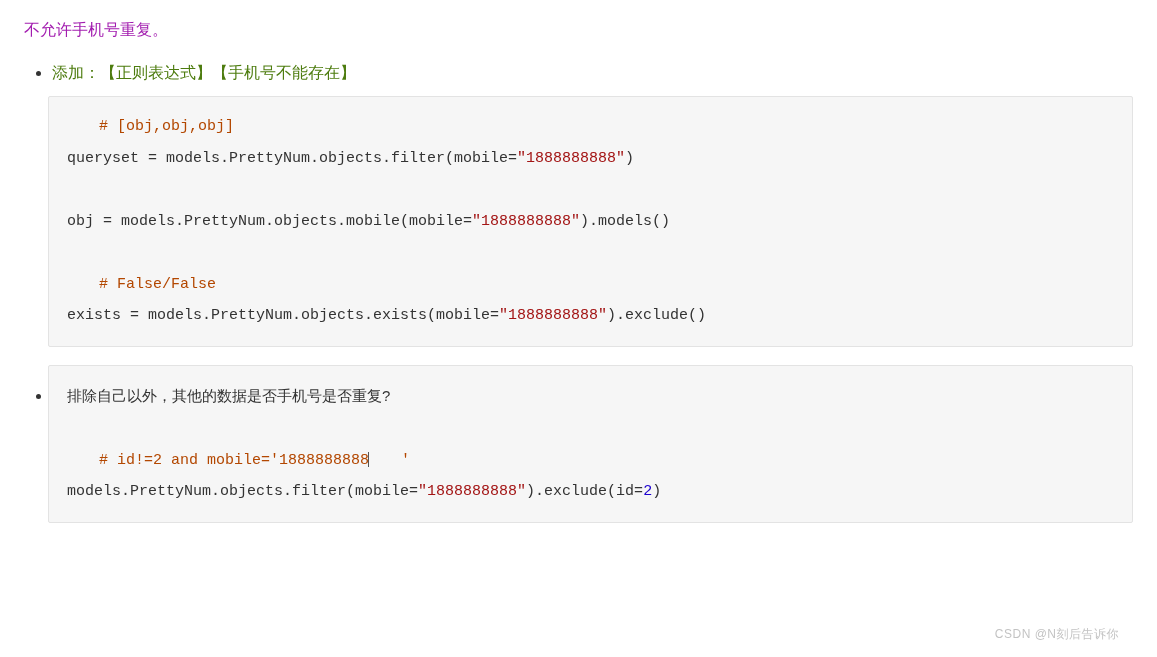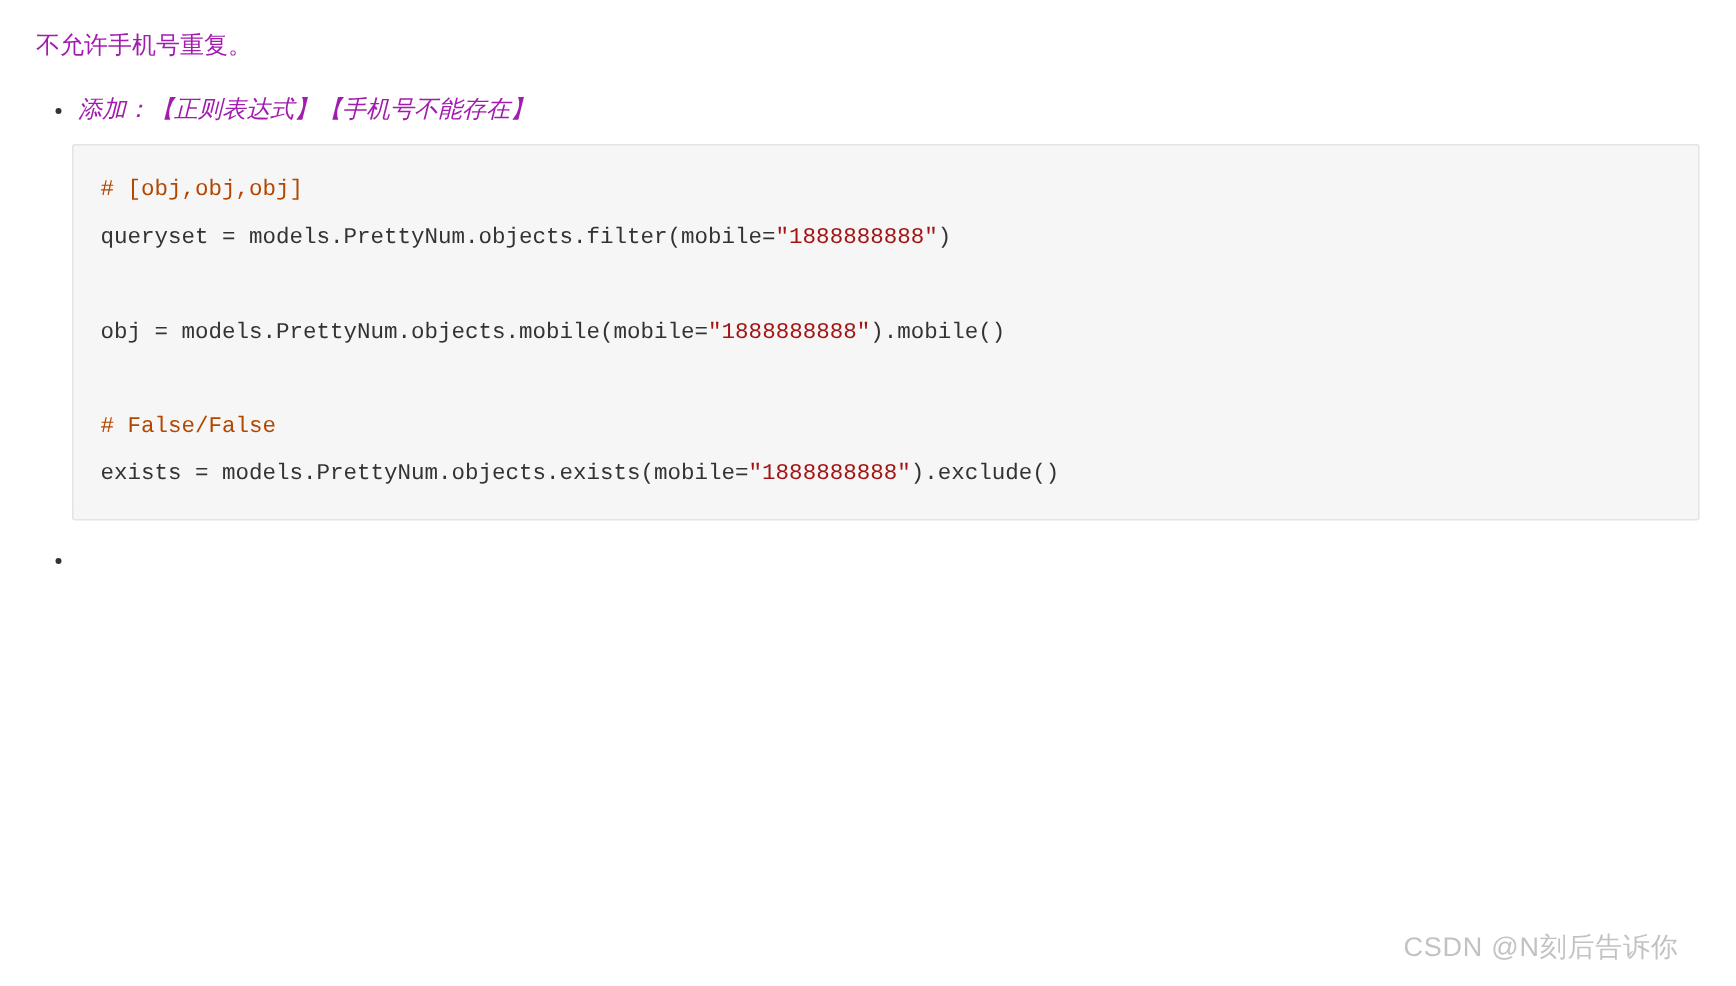--- a/index.html
+++ b/index.html
@@ -20,49 +20,48 @@
     list-style: disc;
     padding-left: 28px;
     margin: 0;
   }
   ul.items > li {
     margin-bottom: 18px;
     color: #333;
   }
   .bullet-label {
     margin-bottom: 12px;
-    color: #a21caf;
-    font-style: italic;
+    color: #4d7c0f;
   }
   .code-block {
     background: #f6f6f6;
     border: 1px solid #e3e3e3;
     border-radius: 2px;
     padding: 14px 18px;
     font-family: Consolas, "Courier New", monospace;
     font-size: 15px;
     line-height: 2.1;
     white-space: pre;
     overflow-x: auto;
     color: #333;
     margin-left: -4px;
   }
-  .comment { color: #b34700; }
+  .comment { color: #b34700; margin-left: 32px; }
   .string  { color: #a31515; }
   .number  { color: #1c00cf; }
   .plain-note {
     font-family: -apple-system, BlinkMacSystemFont, "Segoe UI", "PingFang SC", "Microsoft YaHei", sans-serif;
     color: #333;
   }
   .watermark {
     position: fixed;
     right: 38px;
     bottom: 14px;
     color: rgba(120,120,120,0.45);
-    font-size: 18px;
+    font-size: 12px;
     letter-spacing: 0.5px;
     pointer-events: none;
   }
   .cursor {
     border-left: 1px solid #555;
     display: inline-block;
     height: 1em;
     vertical-align: middle;
     margin-left: -1px;
   }
@@ -72,24 +71,28 @@
 
 <div class="intro">不允许手机号重复。</div>
 
 <ul class="items">
 
   <li>
     <div class="bullet-label">添加：【正则表达式】【手机号不能存在】</div>
     <div class="code-block"><span class="comment"># [obj,obj,obj]</span>
 <span>queryset = models.PrettyNum.objects.filter(mobile=</span><span class="string">"1888888888"</span><span>)</span>
 
-<span>obj = models.PrettyNum.objects.mobile(mobile=</span><span class="string">"1888888888"</span><span>).mobile()</span>
+<span>obj = models.PrettyNum.objects.mobile(mobile=</span><span class="string">"1888888888"</span><span>).models()</span>
 
 <span class="comment"># False/False</span>
 <span>exists = models.PrettyNum.objects.exists(mobile=</span><span class="string">"1888888888"</span><span>).exclude()</span></div>
   </li>
 
   <li>
+    <div class="code-block"><span class="plain-note">排除自己以外，其他的数据是否手机号是否重复?</span>
+
+<span class="comment"># id!=2 and mobile='1888888888</span><span class="cursor"></span><span class="comment">'</span>
+<span>models.PrettyNum.objects.filter(mobile=</span><span class="string">"1888888888"</span><span>).exclude(id=</span><span class="number">2</span><span>)</span></div>
   </li>
 
 </ul>
 
 <div class="watermark">CSDN @N刻后告诉你</div>
 
 </body></html>

